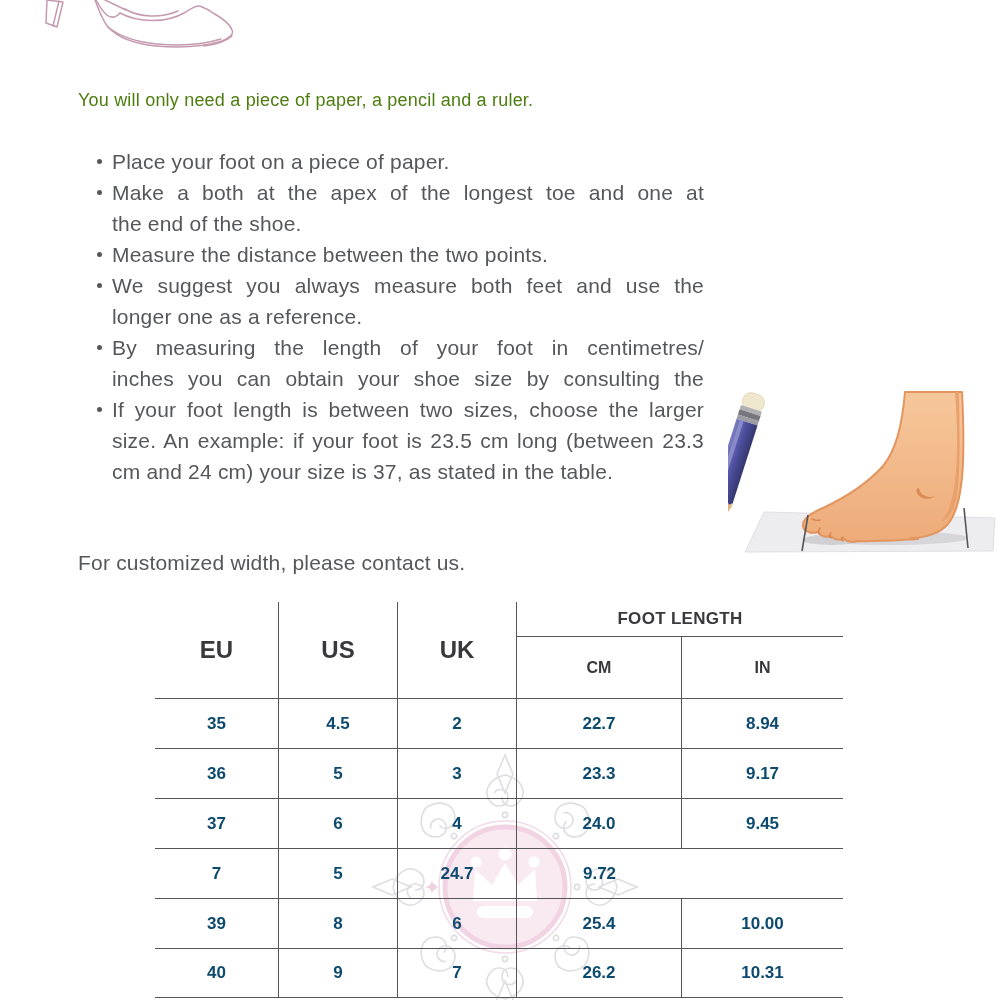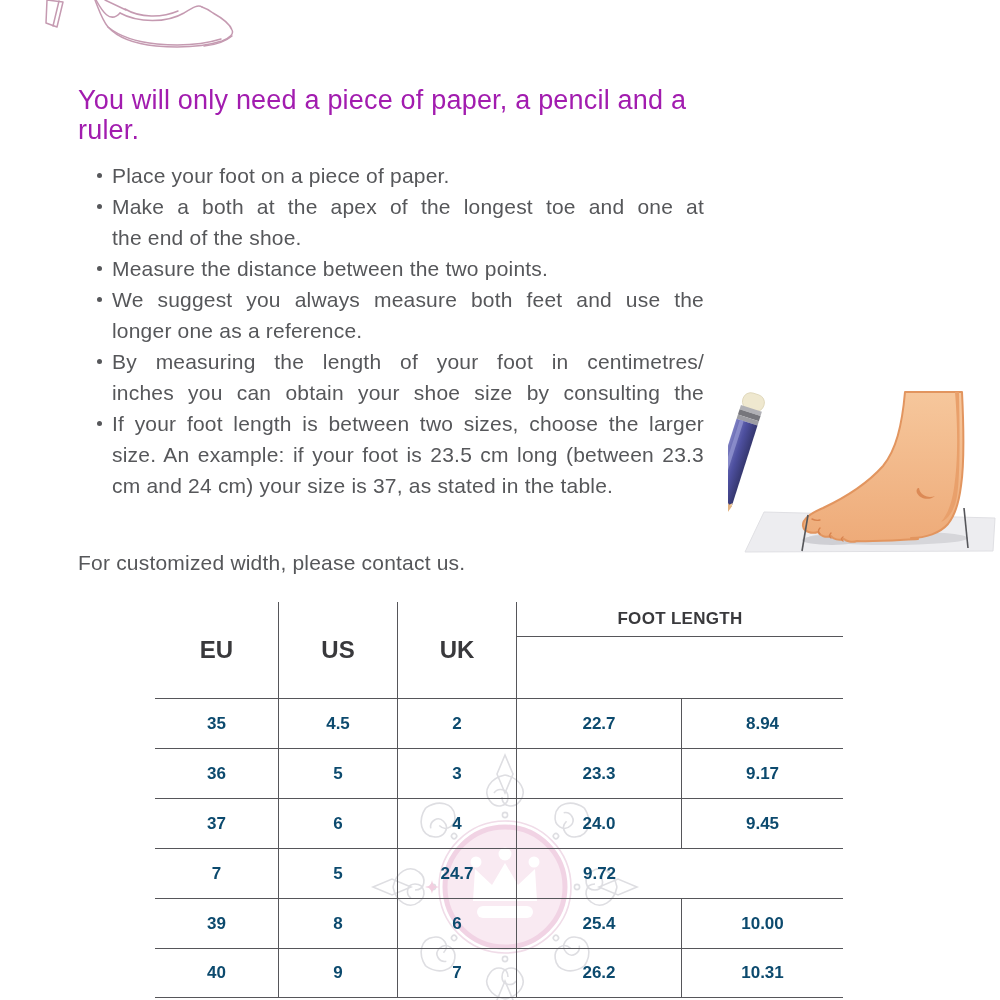--- a/index.html
+++ b/index.html
@@ -5,28 +5,28 @@
   html,body{margin:0;padding:0;background:#ffffff;}
   #page{
     position:relative;width:1000px;height:1000px;background:#ffffff;
     font-family:"Liberation Sans","DejaVu Sans",sans-serif;overflow:hidden;
   }
   .abs{position:absolute;}
 
   
   .intro{
     left:78px;top:85px;width:640px;
-    font-size:27px;line-height:30px;color:#a21caf;letter-spacing:.2px;
+    font-size:18px;line-height:30px;color:#4d7c0f;letter-spacing:.2px;
   }
   .note{
     left:78px;top:548px;width:640px;
     font-size:21px;line-height:30px;color:#56575a;letter-spacing:.2px;
   }
   ul.instructions{
-    left:97px;top:160px;width:620px;margin:0;padding:0;list-style:none;
+    left:97px;top:146px;width:620px;margin:0;padding:0;list-style:none;
     font-size:21px;line-height:31px;color:#56575a;letter-spacing:.2px;
   }
   ul.instructions li{display:flex;align-items:flex-start;}
   .dot{flex:0 0 5px;width:5px;height:5px;border-radius:50%;background:#56575a;margin:13px 10px 0 0;}
   .blines{width:592px;}
   .jl{text-align:justify;text-align-last:justify;}
   .ll{text-align:left;}
 
   
   .size-table{left:155px;top:602px;width:688px;z-index:2;}
@@ -209,20 +209,24 @@
     </g>
   </svg>
 
   <div class="abs size-table">
     <div class="thead">
       <div class="hcell">EU</div>
       <div class="hcell">US</div>
       <div class="hcell">UK</div>
       <div class="hgroup">
         <div class="hgroup-top">FOOT LENGTH</div>
+        <div class="hgroup-bottom">
+          <div class="hsub first">CM</div>
+          <div class="hsub">IN</div>
+        </div>
       </div>
     </div>
 
     <div class="trow">
       <div class="tcell">35</div>
       <div class="tcell">4.5</div>
       <div class="tcell">2</div>
       <div class="tcell">22.7</div>
       <div class="tcell">8.94</div>
     </div>

